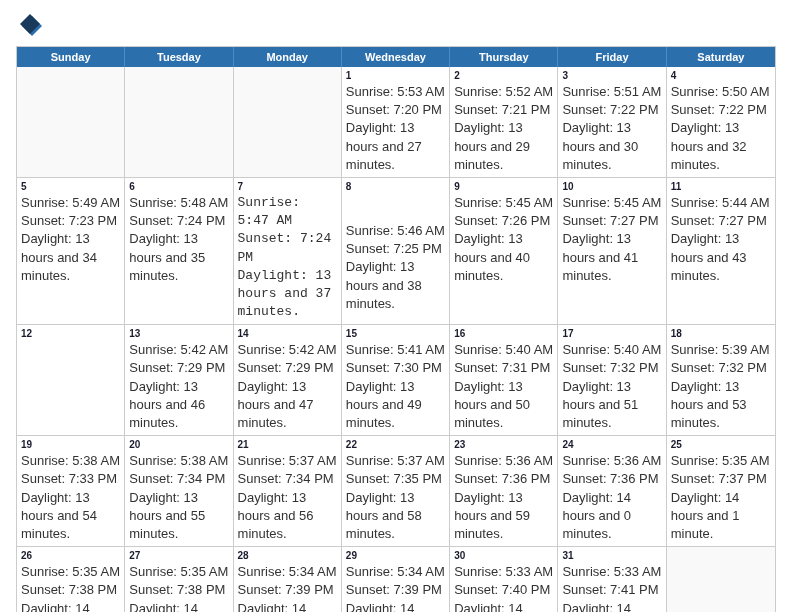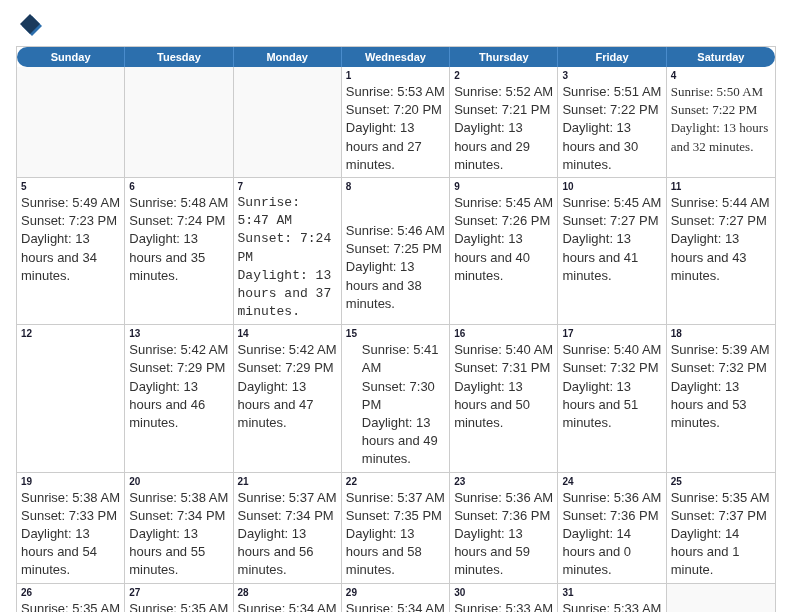--- a/index.html
+++ b/index.html
@@ -56,21 +56,20 @@
     .calendar {
       flex: 1;
       display: flex;
       flex-direction: column;
       border: 1px solid #ccc;
     }
     .day-headers {
       display: grid;
       grid-template-columns: repeat(7, 1fr);
       background: #2c6fad;
-      border-radius: 10px;
     }
     .day-header {
       color: #fff;
       font-size: 11px;
       font-weight: bold;
       text-align: center;
       padding: 4px 2px;
       border-right: 1px solid #4a8ccc;
     }
     .day-header:last-child { border-right: none; }
@@ -159,21 +158,21 @@
 Daylight: 13 hours and 29 minutes.</div>
           </div>
           <div class="day-cell">
             <div class="day-number">3</div>
             <div class="day-info" style="white-space: pre-line;">Sunrise: 5:51 AM
 Sunset: 7:22 PM
 Daylight: 13 hours and 30 minutes.</div>
           </div>
           <div class="day-cell">
             <div class="day-number">4</div>
-            <div class="day-info" style="white-space: pre-line; font-family: Liberation Serif, serif;">Sunrise: 5:50 AM
+            <div class="day-info" style="white-space: pre-line;">Sunrise: 5:50 AM
 Sunset: 7:22 PM
 Daylight: 13 hours and 32 minutes.</div>
           </div>
         </div>
         <div class="week-row">
           <div class="day-cell">
             <div class="day-number">5</div>
             <div class="day-info" style="white-space: pre-line;">Sunrise: 5:49 AM
 Sunset: 7:23 PM
 Daylight: 13 hours and 34 minutes.</div>
@@ -226,21 +225,21 @@
 Daylight: 13 hours and 46 minutes.</div>
           </div>
           <div class="day-cell">
             <div class="day-number">14</div>
             <div class="day-info" style="white-space: pre-line;">Sunrise: 5:42 AM
 Sunset: 7:29 PM
 Daylight: 13 hours and 47 minutes.</div>
           </div>
           <div class="day-cell">
             <div class="day-number">15</div>
-            <div class="day-info" style="white-space: pre-line; margin-left: 16px;">Sunrise: 5:41 AM
+            <div class="day-info" style="white-space: pre-line;">Sunrise: 5:41 AM
 Sunset: 7:30 PM
 Daylight: 13 hours and 49 minutes.</div>
           </div>
           <div class="day-cell">
             <div class="day-number">16</div>
             <div class="day-info" style="white-space: pre-line;">Sunrise: 5:40 AM
 Sunset: 7:31 PM
 Daylight: 13 hours and 50 minutes.</div>
           </div>
           <div class="day-cell">

